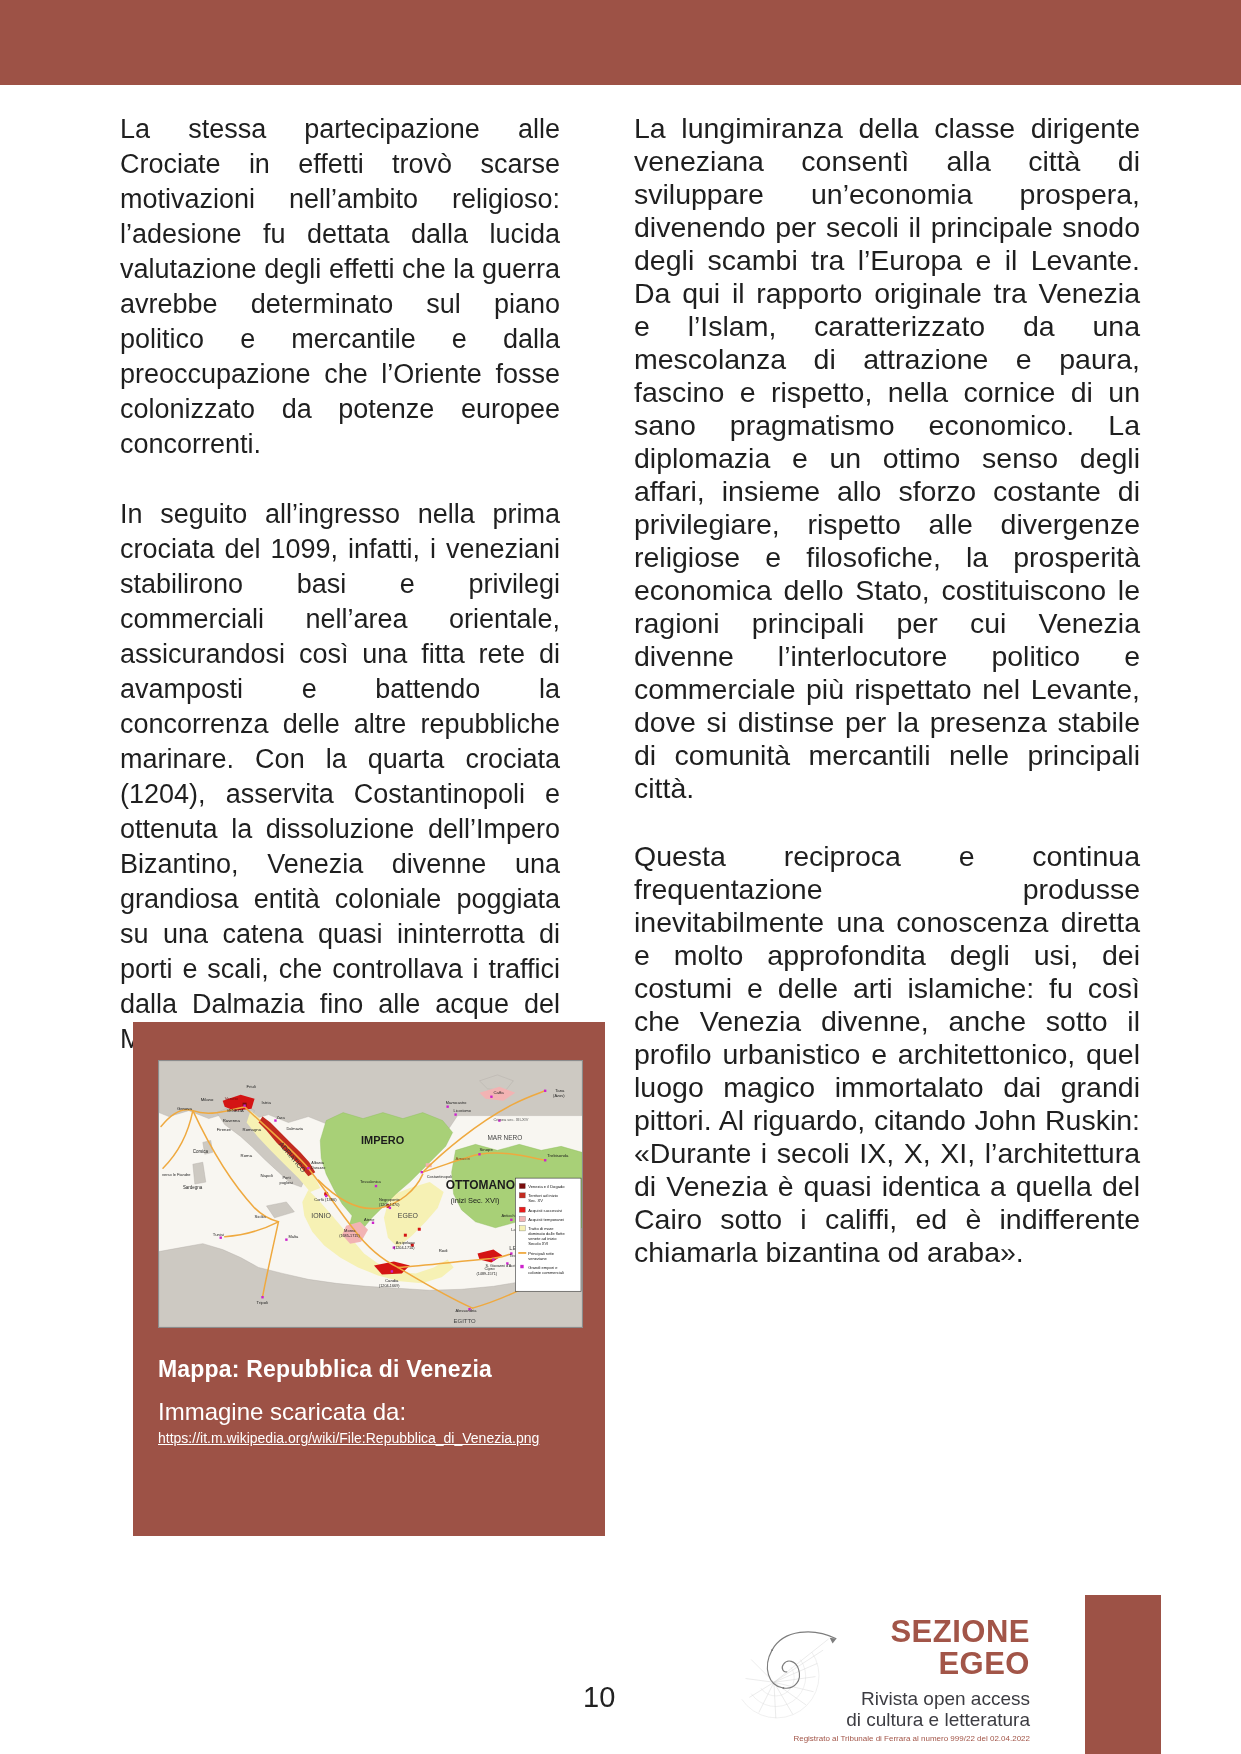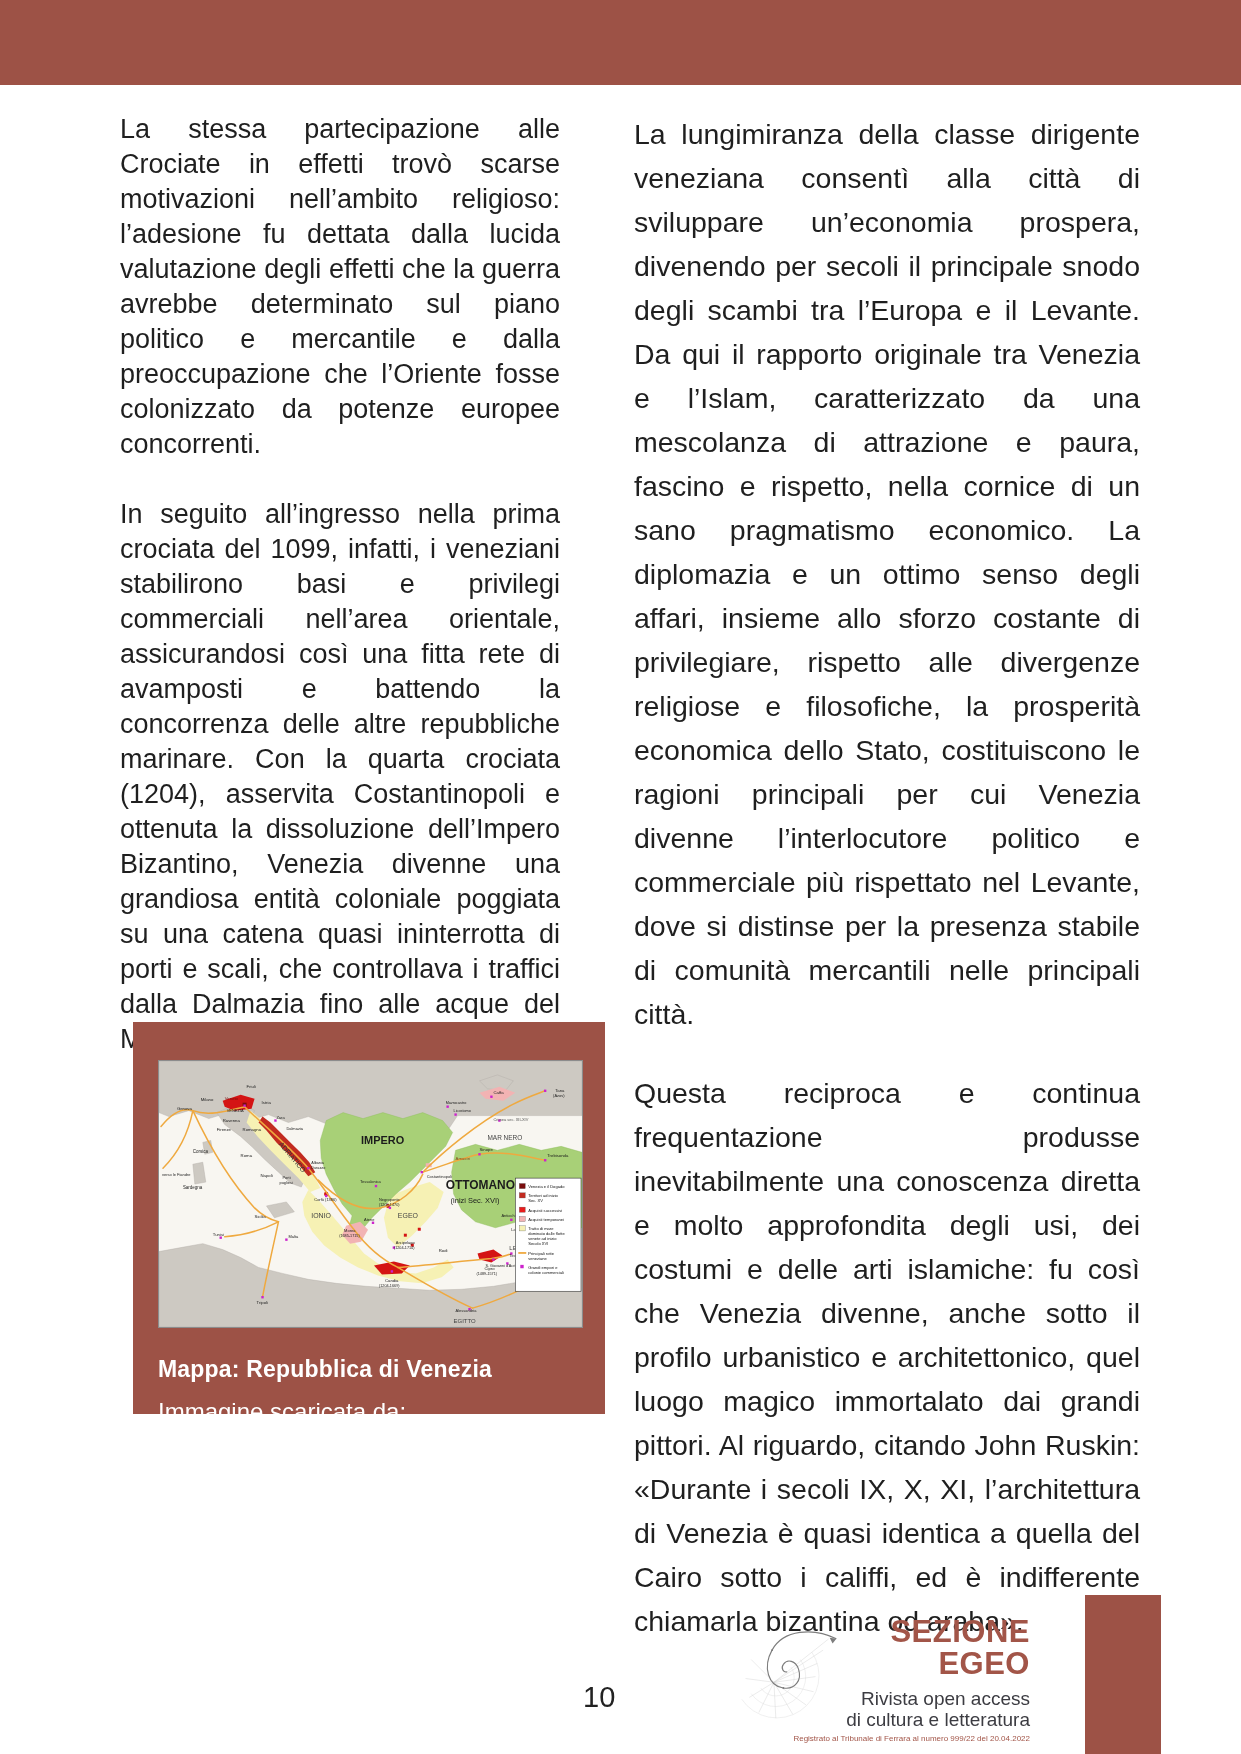--- a/index.html
+++ b/index.html
@@ -5,23 +5,23 @@
   html,body{margin:0;padding:0;}
   body{
     width:1241px;height:1754px;position:relative;background:#ffffff;
     font-family:"Liberation Sans","DejaVu Sans",sans-serif;color:#1f1f1f;
     overflow:hidden;
   }
   .topbar{position:absolute;left:0;top:0;width:1241px;height:85px;background:#9D5246;}
   .col{position:absolute;top:112px;text-align:justify;}
   .col p{margin:0 0 35px 0;}
   .col-left{left:120px;width:440px;font-size:27px;line-height:35px;}
-  .col-right{left:634px;width:506px;font-size:28.5px;line-height:44px;}
+  .col-right{left:634px;width:506px;font-size:28.5px;line-height:33px;}
   .justify-last{text-align-last:justify;}
-  .figure-box{position:absolute;left:133px;top:1022px;width:472px;height:392px;background:#9D5246;margin:0;}
+  .figure-box{position:absolute;left:133px;top:1022px;width:472px;height:514px;background:#9D5246;margin:0;}
   .map-wrap{position:absolute;left:25px;top:38px;width:425px;height:268px;background:#f8f6f1;border:1px solid #8c8c8c;box-sizing:border-box;}
   .map-wrap svg{display:block;width:100%;height:100%;}
   .fig-title{position:absolute;left:25px;top:334px;width:440px;color:#ffffff;font-size:23px;font-weight:bold;letter-spacing:.2px;}
   .fig-credit{position:absolute;left:25px;top:376px;color:#ffffff;font-size:24px;}
   .fig-link{position:absolute;left:25px;top:408px;color:#ffffff;font-size:14px;text-decoration:underline;}
   .page-num{position:absolute;left:583px;top:1681px;font-size:29px;color:#222;}
   .logo{position:absolute;left:738px;top:1615px;width:104px;height:110px;}
   .logo svg{width:100%;height:100%;}
   .brand{position:absolute;left:780px;top:1616px;width:250px;text-align:right;}
   .brand-name{font-size:31px;line-height:32px;font-weight:bold;color:#A25548;letter-spacing:.5px;}
@@ -249,16 +249,16 @@
   </svg>
 </div>
 
 <div class="brand">
   <div class="brand-name">SEZIONE</div>
   <div class="brand-name">EGEO</div>
   <div class="brand-tagline">
     <div>Rivista open access</div>
     <div>di cultura e letteratura</div>
   </div>
-  <div class="brand-reg">Registrato al Tribunale di Ferrara al numero 999/22 del 20.04.2022</div>
+  <div class="brand-reg">Registrato al Tribunale di Ferrara al numero 999/22 del 02.04.2022</div>
 </div>
 
 <div class="corner-square"></div>
 
 </body></html>

